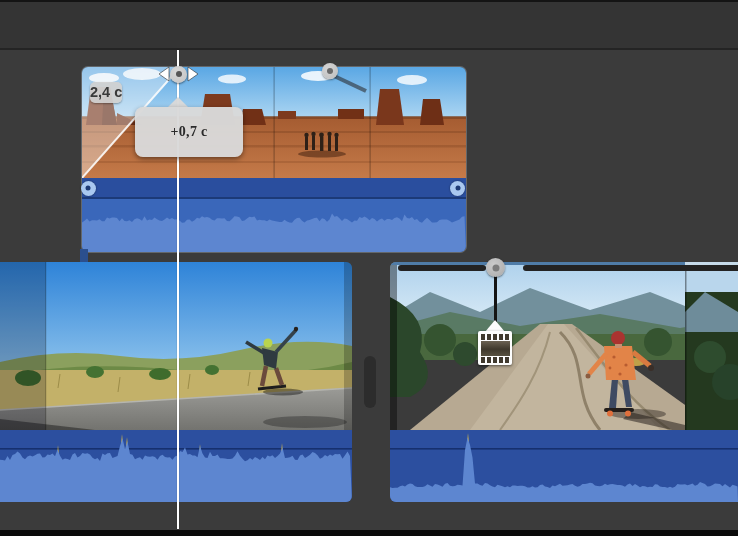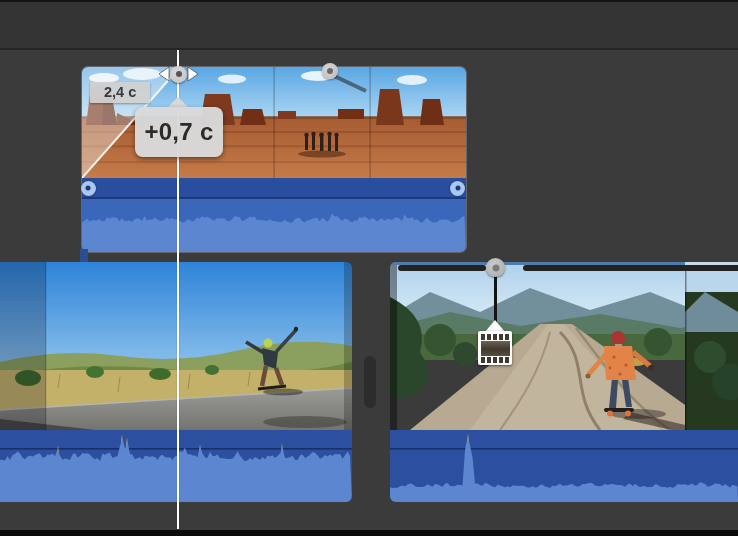--- a/index.html
+++ b/index.html
@@ -62,26 +62,26 @@
 
   
   .trim-circle{left:170px;top:65.5px;width:17px;height:17px;border-radius:50%;
                background:radial-gradient(circle at 40% 35%,#d8d8d8,#c2c2c2);box-shadow:0 1px 2px rgba(0,0,0,.5);}
   .trim-circle.dot::after{width:6px;height:6px;background:#565656;}
   .trim-arrow{width:13px;height:16px;}
   .arrowL{left:157px;top:66px;}
   .arrowR{left:187px;top:66px;}
 
   
-  .duration-badge{left:90px;top:82px;height:21px;line-height:21px;padding:0 14px;border-radius:0;
+  .duration-badge{left:90px;top:82px;height:21px;line-height:21px;padding:0 0;border-radius:5px;
       background:rgba(209,209,209,.93);color:#3a3a3a;font-size:14.5px;font-weight:600;
       box-shadow:0 1px 2px rgba(0,0,0,.35);}
-  .delta-tooltip{left:135px;top:107px;width:88px;height:50px;border-radius:8px;background:rgba(217,217,217,.97);
+  .delta-tooltip{left:135px;top:107px;width:108px;height:50px;border-radius:8px;background:rgba(217,217,217,.97);
       box-shadow:0 2px 5px rgba(0,0,0,.45);display:flex;align-items:center;justify-content:center;
-      color:#2b2b2b;font-size:24px;font-weight:700;letter-spacing:.3px;}
+      color:#2b2b2b;font-size:14px;font-weight:700;letter-spacing:.3px;font-family:Liberation Serif, serif;}
   .tooltip-tri{left:167px;top:96.5px;width:0;height:0;border-left:11px solid transparent;
                border-right:11px solid transparent;border-bottom:11px solid rgba(217,217,217,.97);}
 </style>
 </head>
 <body>
 
 <div class="stage">
 
   <div class="abs topband"></div>
 

